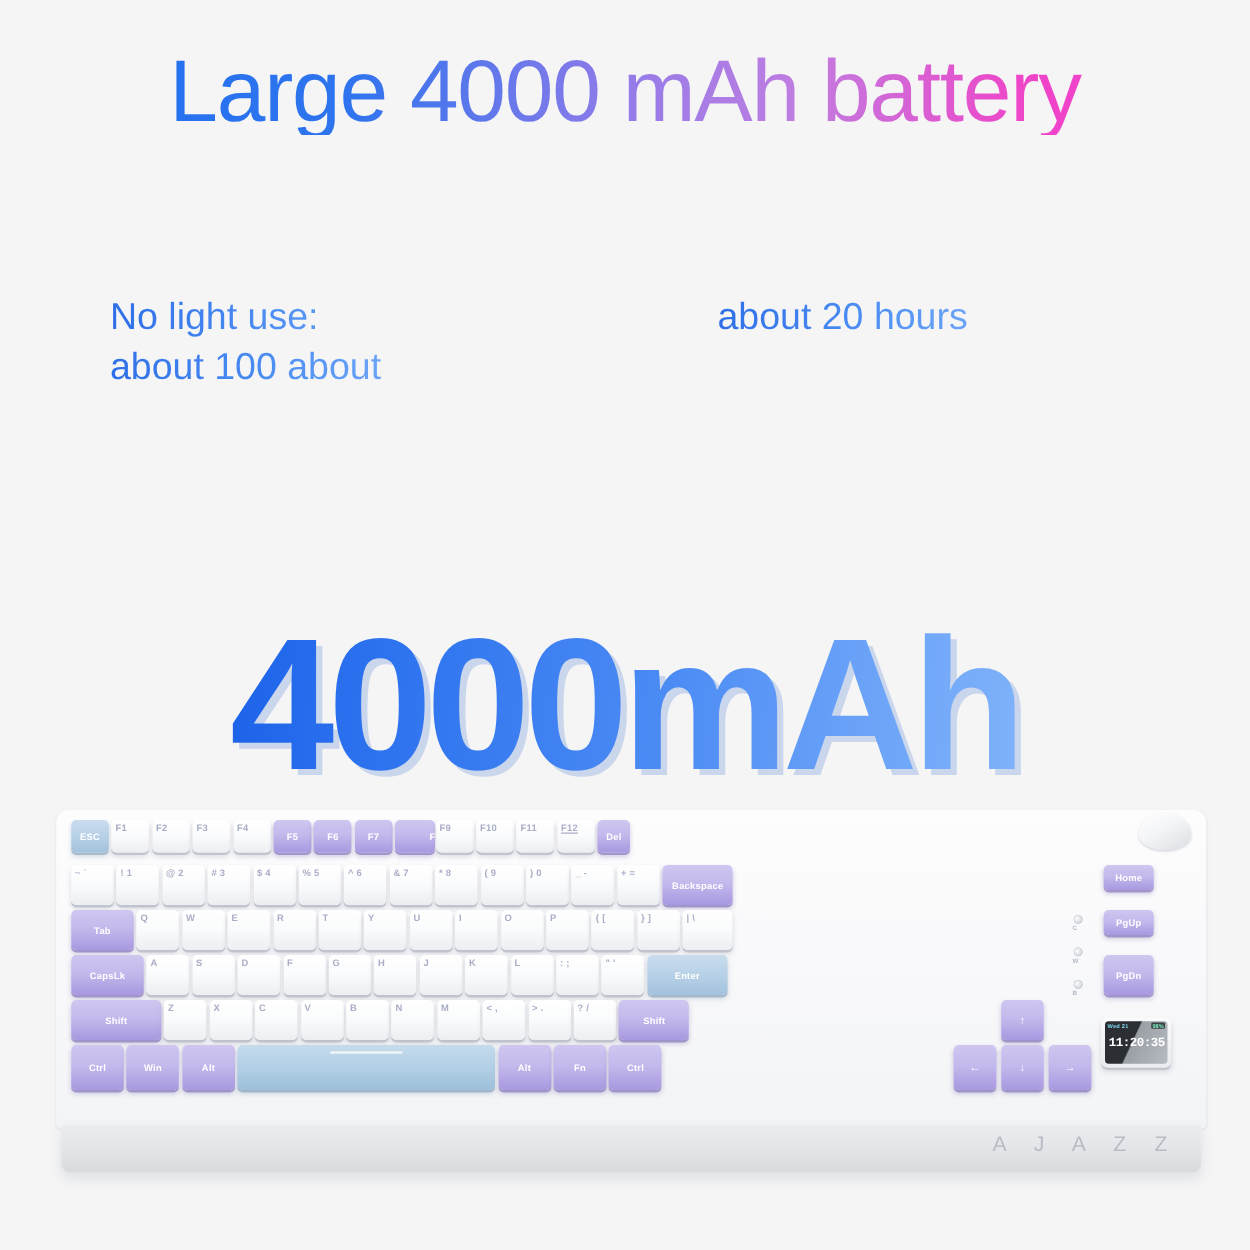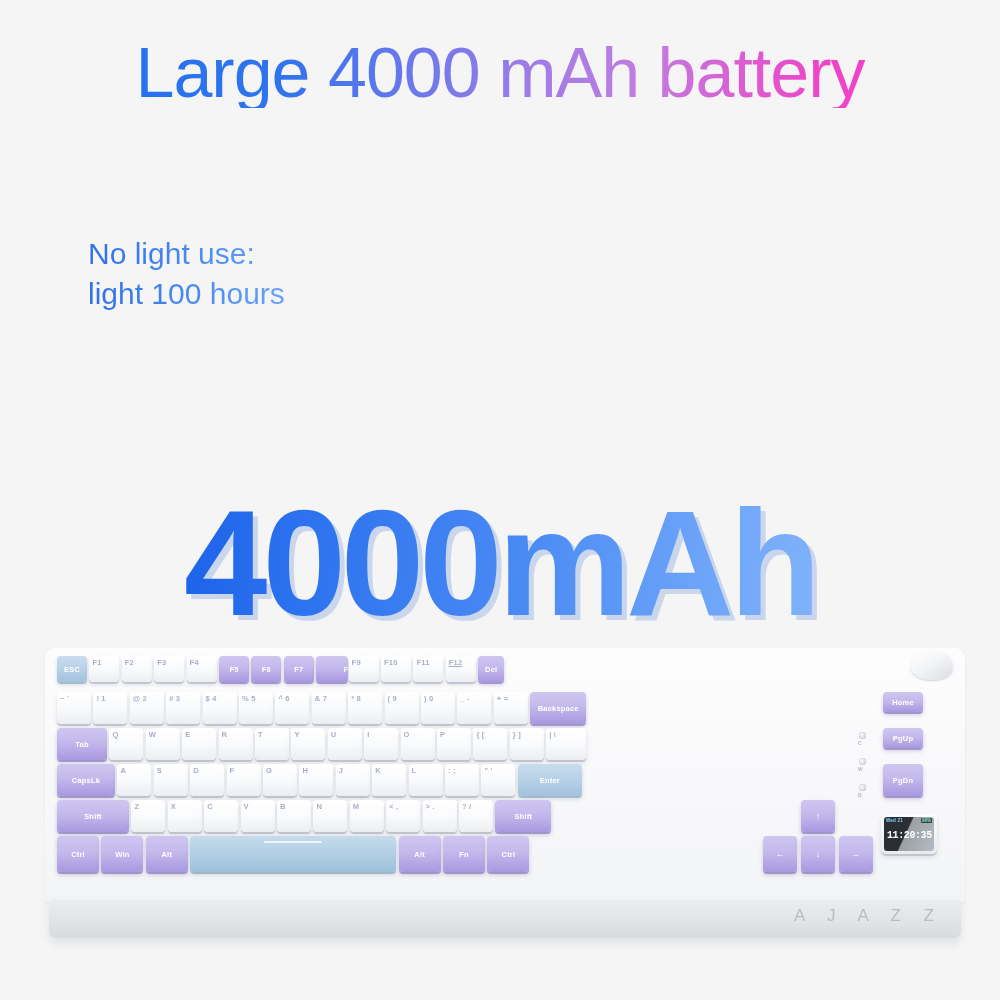--- a/index.html
+++ b/index.html
@@ -137,24 +137,25 @@
 </style>
 </head>
 <body>
 
 <div id="stage">
 
   <div class="headline">Large 4000 mAh battery</div>
 
   <div class="sub" id="sub-left">
     <span class="l1">No light use:</span>
-    <span class="l2">light 100 hours</span>
+    <span class="l2">about 100 about</span>
   </div>
 
   <div class="sub" id="sub-right">
+    <span class="l2">about 20 hours</span>
   </div>
 
   <div class="bignum">
     <span class="shadowtxt">4000mAh</span>
     <span class="maintxt">4000mAh</span>
   </div>
 
   <div id="kb">
     <div class="kb-case">
       <div class="kb-plate" id="plate">

